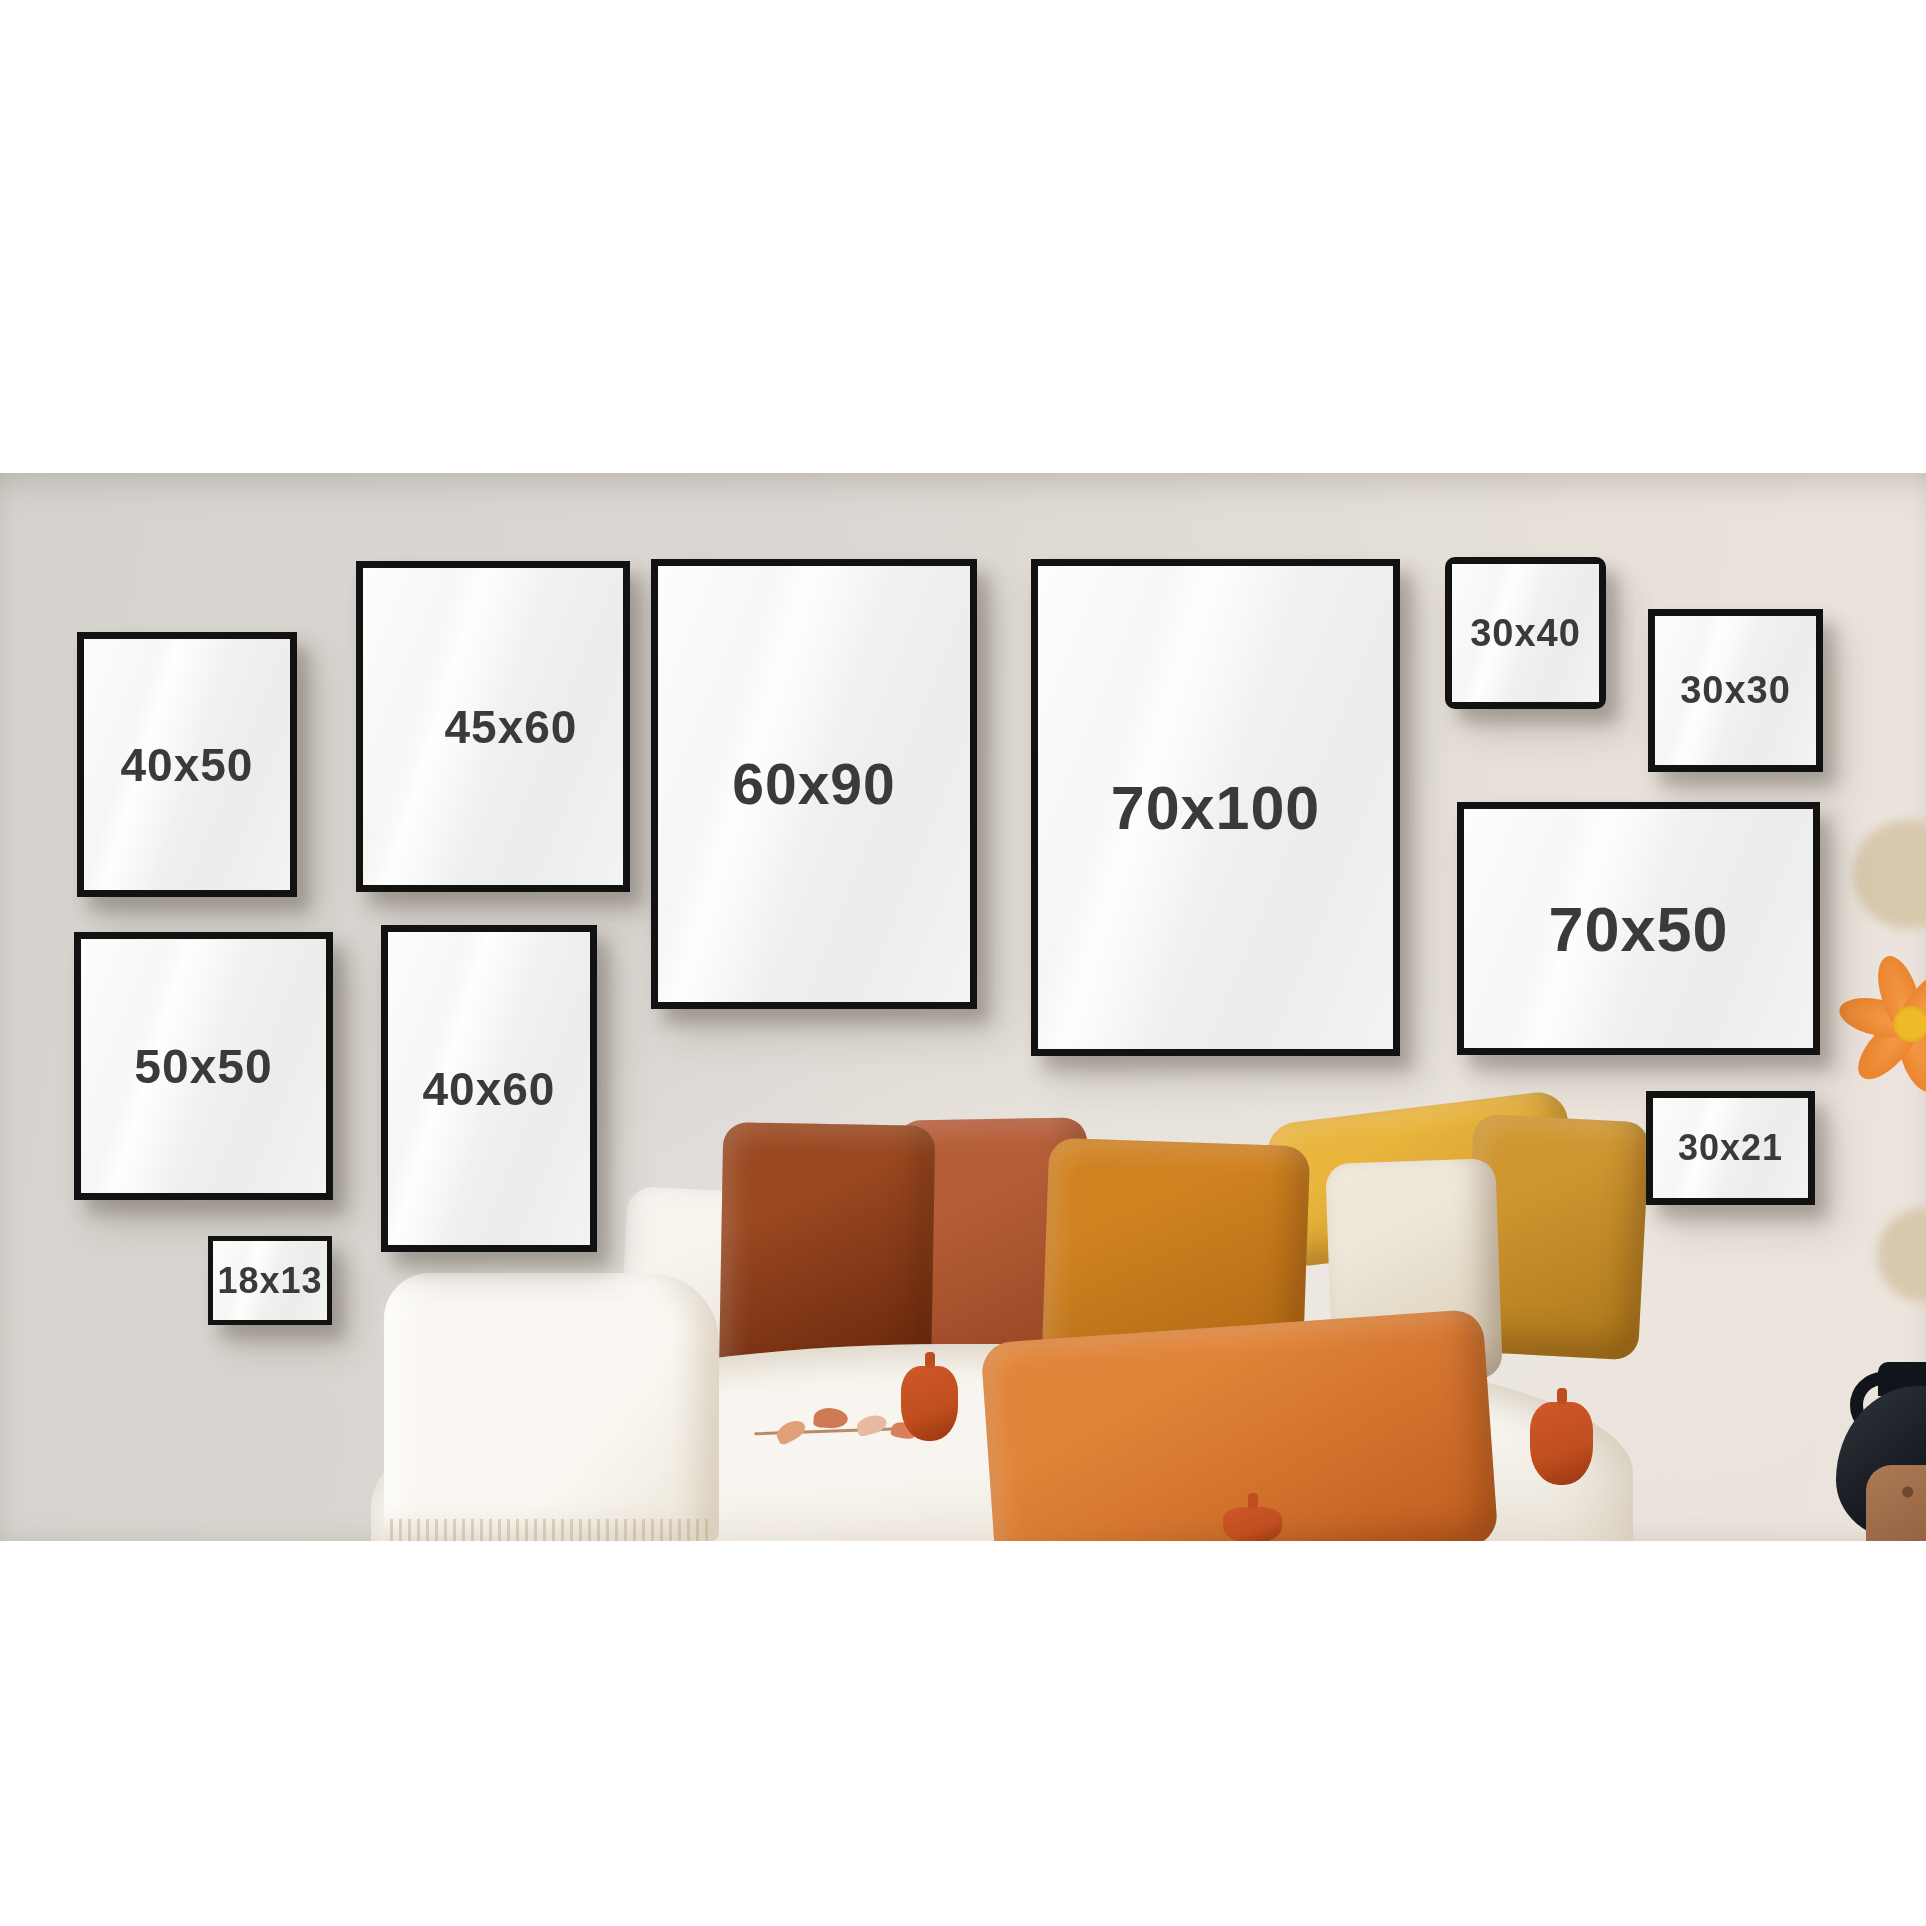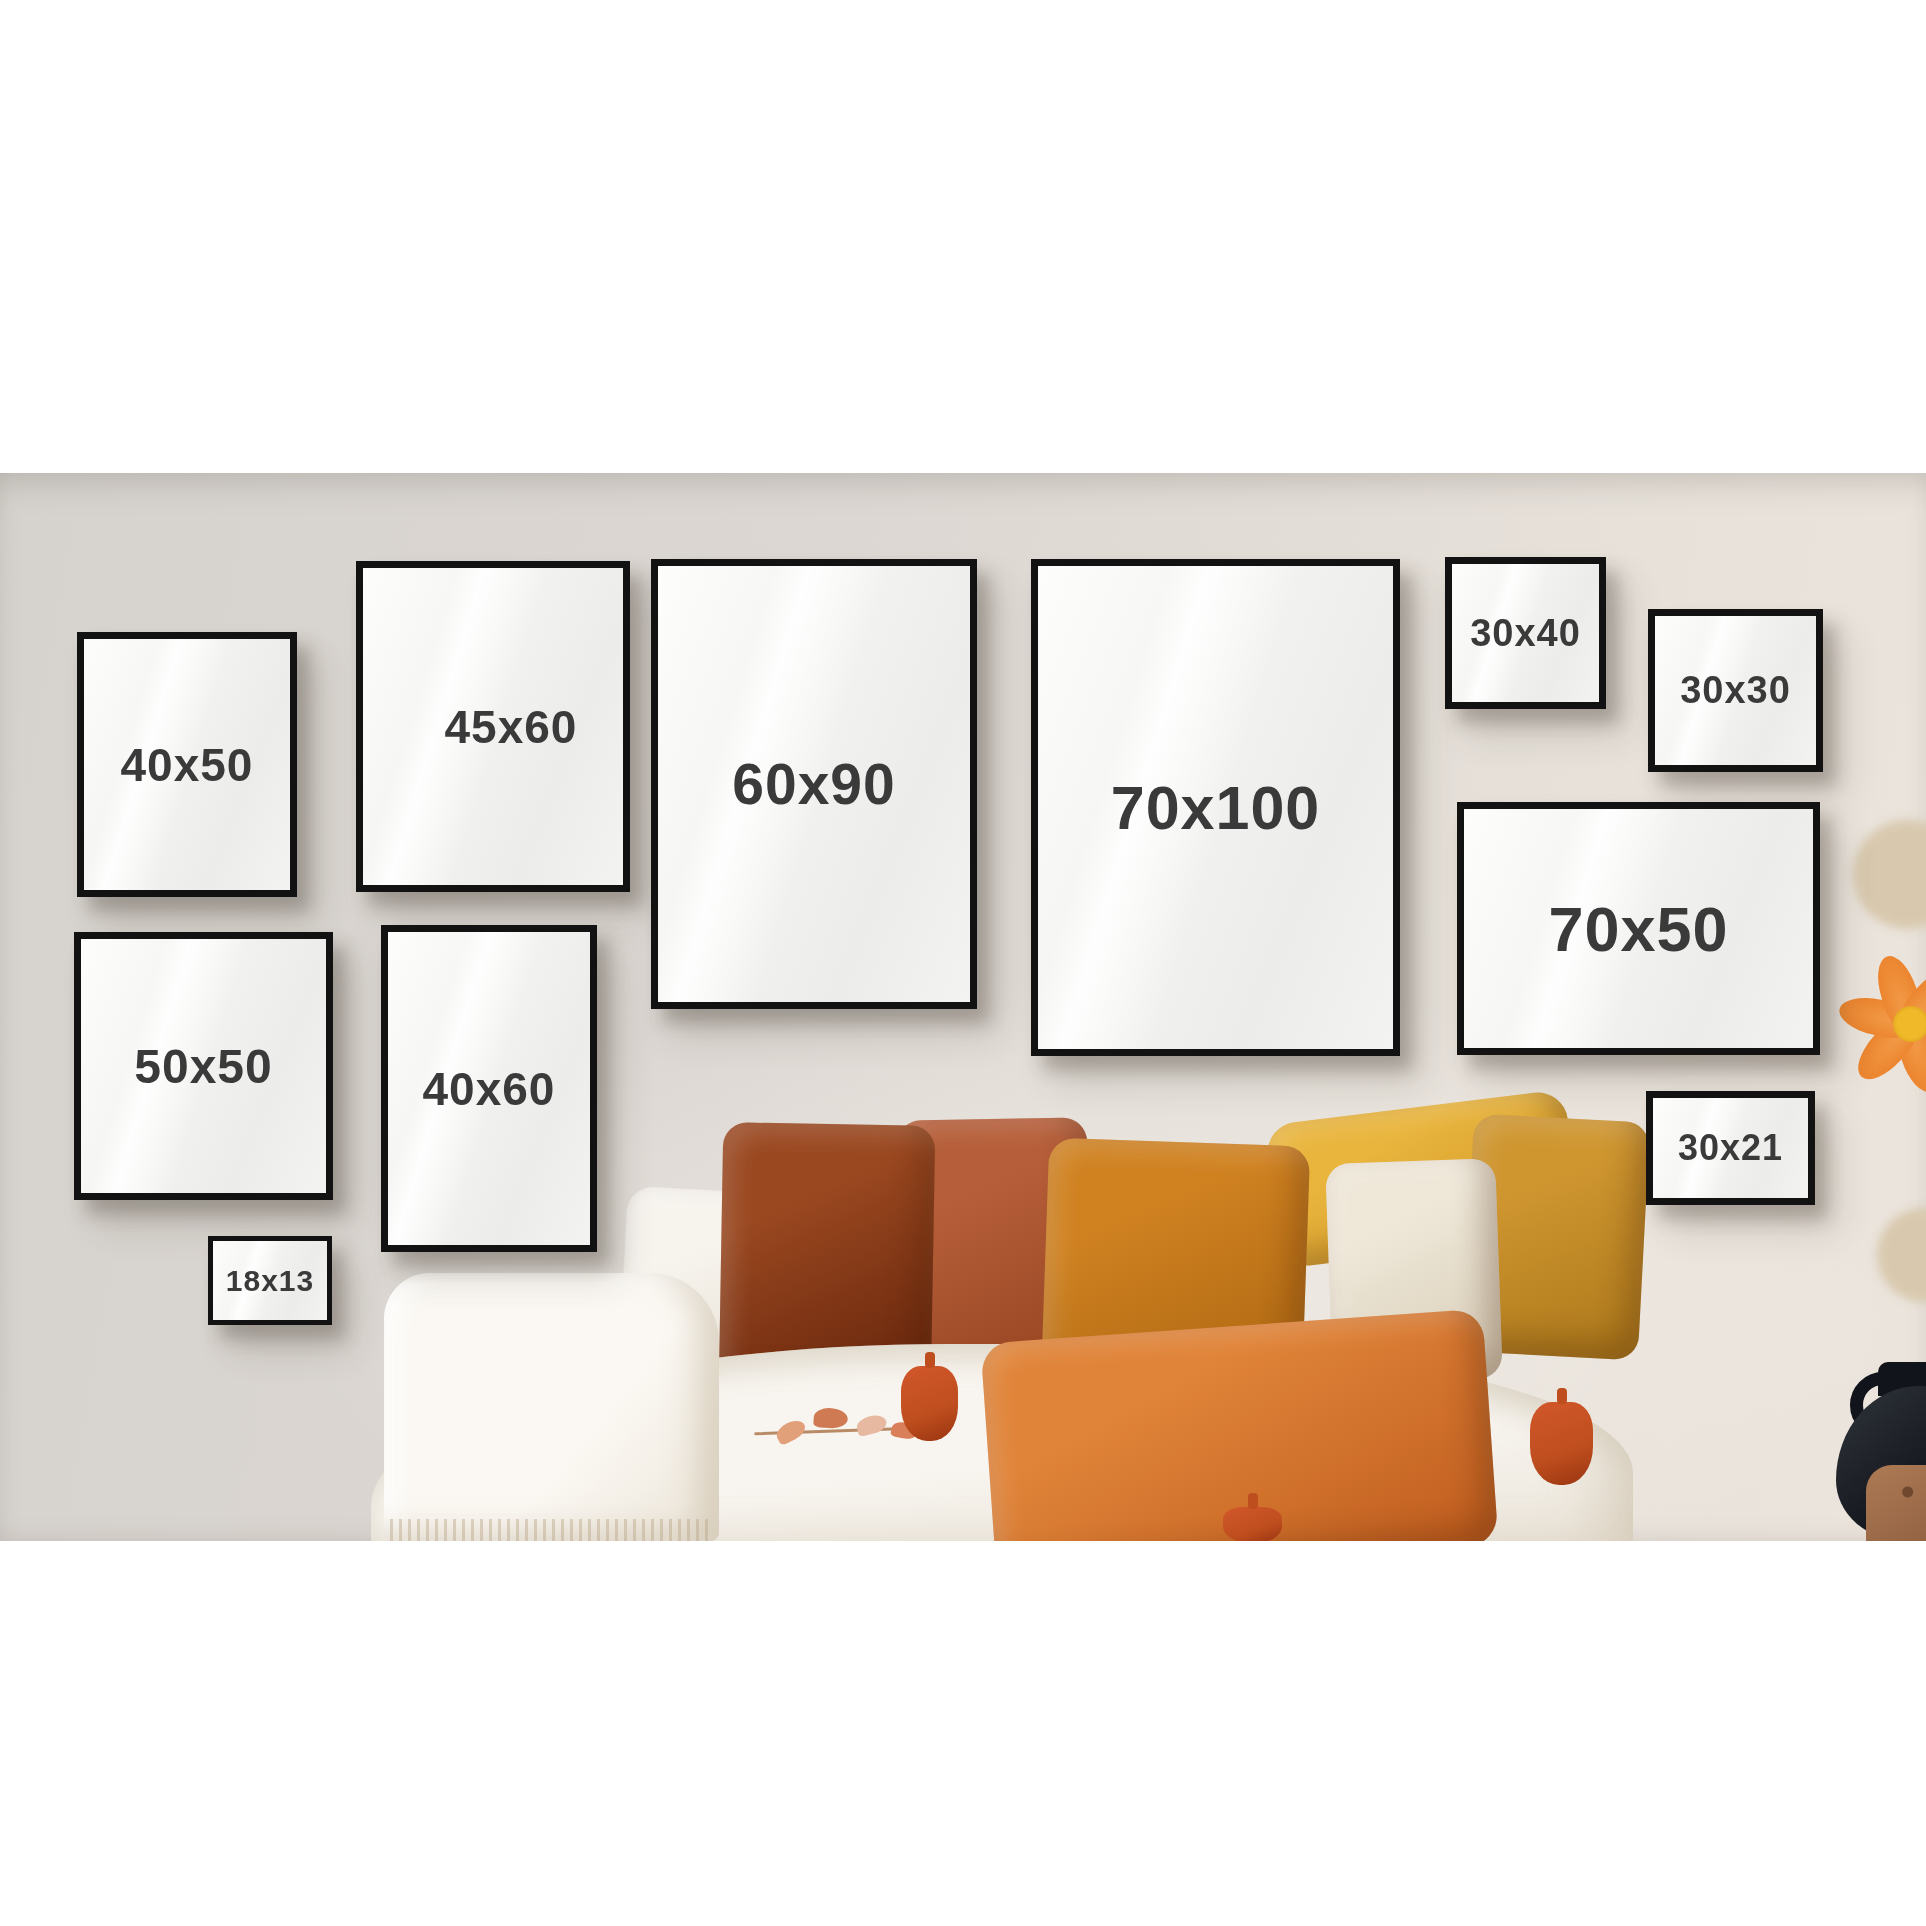--- a/index.html
+++ b/index.html
@@ -89,21 +89,21 @@
           <span class="flabel" style="font-size: 46px;">45x60</span>
         </div>
         <div class="frame" style="left: 651px; top: 86px; width: 326px; height: 450px; --bw: 7px;">
           <div class="mat"></div>
           <span class="flabel" style="font-size: 57px;">60x90</span>
         </div>
         <div class="frame" style="left: 1031px; top: 86px; width: 369px; height: 497px; --bw: 7px;">
           <div class="mat"></div>
           <span class="flabel" style="font-size: 61px;">70x100</span>
         </div>
-        <div class="frame" style="left: 1445px; top: 84px; width: 161px; height: 152px; --bw: 7px;">
+        <div class="frame" style="left: 1445px; top: 84px; width: 161px; height: 152px; border-radius: 10px; --bw: 7px;">
           <div class="mat"></div>
           <span class="flabel" style="font-size: 38px;">30x40</span>
         </div>
         <div class="frame" style="left: 1648px; top: 136px; width: 175px; height: 163px; --bw: 7px;">
           <div class="mat"></div>
           <span class="flabel" style="font-size: 38px;">30x30</span>
         </div>
         <div class="frame" style="left: 1457px; top: 329px; width: 363px; height: 253px; --bw: 7px;">
           <div class="mat"></div>
           <span class="flabel" style="font-size: 63px;">70x50</span>
@@ -111,21 +111,21 @@
         <div class="frame" style="left: 74px; top: 459px; width: 259px; height: 268px; --bw: 7px;">
           <div class="mat"></div>
           <span class="flabel" style="font-size: 48px;">50x50</span>
         </div>
         <div class="frame" style="left: 381px; top: 452px; width: 216px; height: 327px; --bw: 7px;">
           <div class="mat"></div>
           <span class="flabel" style="font-size: 46px;">40x60</span>
         </div>
         <div class="frame" style="left: 208px; top: 763px; width: 124px; height: 89px; --bw: 5px;">
           <div class="mat"></div>
-          <span class="flabel" style="font-size: 30px;">18x13</span>
+          <span class="flabel" style="font-size: 36px;">18x13</span>
         </div>
         <div class="frame" style="left: 1646px; top: 618px; width: 169px; height: 114px; --bw: 7px;">
           <div class="mat"></div>
           <span class="flabel" style="font-size: 36px;">30x21</span>
         </div>
       </div>
 
     <div>
         <div class="pillow" style="left: 622px; top: 717px; width: 166px; height: 230px; z-index: 1; border-radius: 26px; transform: rotate(3deg); background: linear-gradient(155deg, rgb(247, 244, 238) 30%, rgb(226, 219, 205)); box-shadow: rgba(60, 25, 5, 0.28) -14px -16px 30px inset, rgba(255, 255, 255, 0.18) 10px 10px 24px inset;"></div>
         <div class="pillow" style="left: 1272px; top: 634px; width: 302px; height: 144px; z-index: 1; border-radius: 30px; transform: rotate(-7deg); background: linear-gradient(155deg, rgb(233, 181, 61) 30%, rgb(207, 148, 34)); box-shadow: rgba(60, 25, 5, 0.28) -14px -16px 30px inset, rgba(255, 255, 255, 0.18) 10px 10px 24px inset;"></div>

